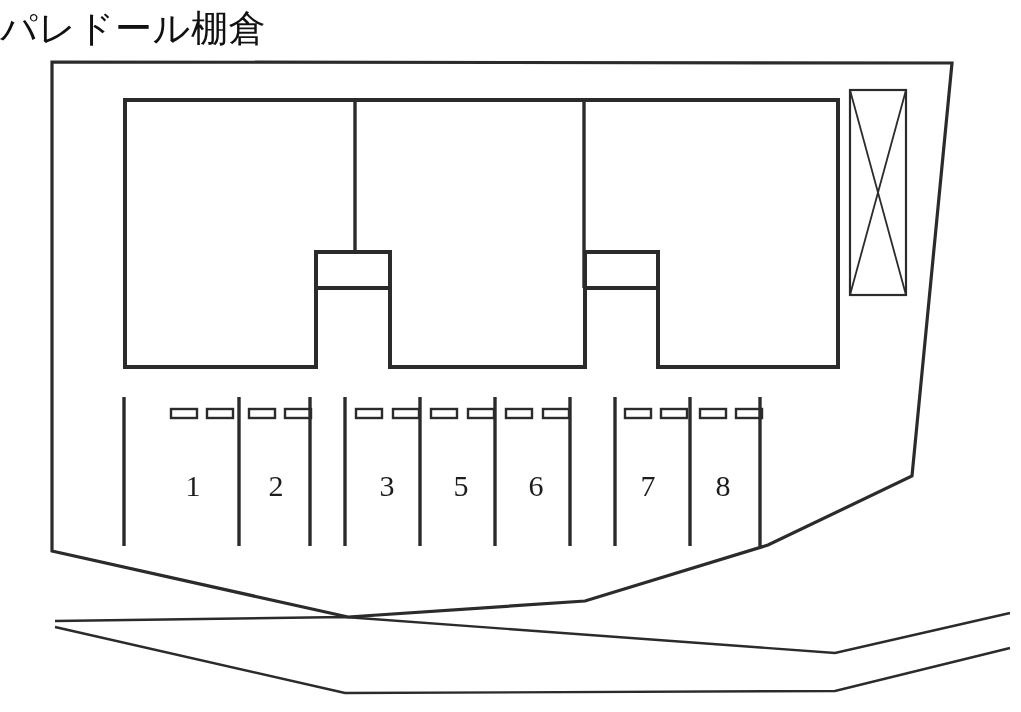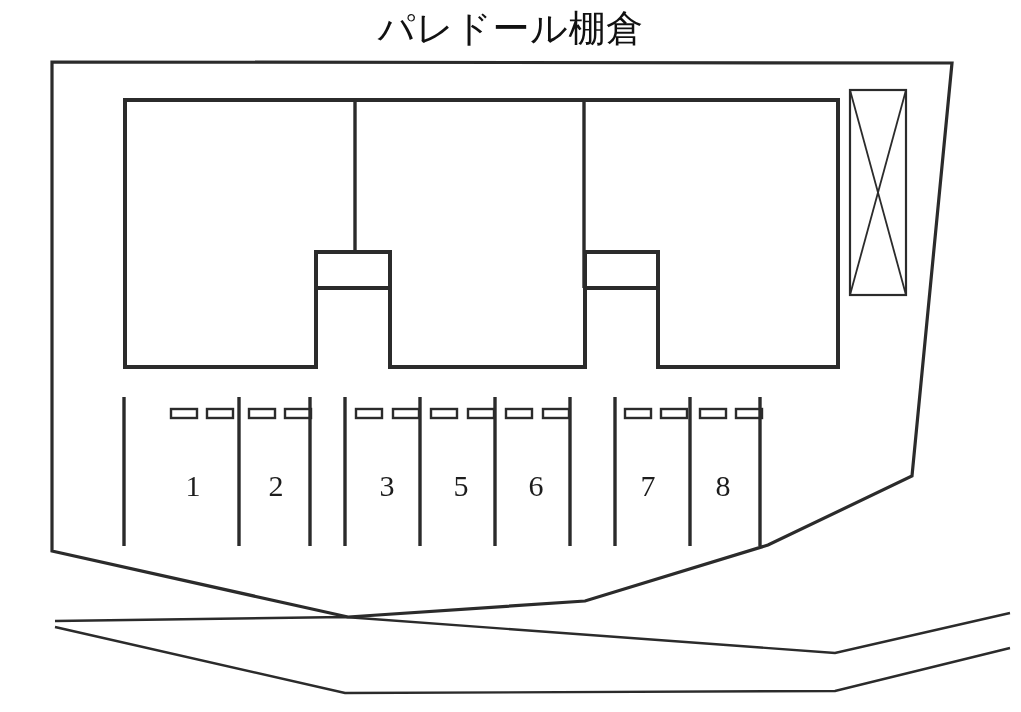--- a/index.html
+++ b/index.html
@@ -16,21 +16,21 @@
     width: 1021px;
     height: 712px;
     background: #ffffff;
     overflow: hidden;
   }
   #plan-title {
     position: absolute;
     left: 0;
     top: 6px;
     width: 1021px;
-    text-align: center;
+    text-align: left;
     font-family: "DejaVu Sans", "Liberation Sans", sans-serif;
     font-size: 37px;
     line-height: 45px;
     color: #111111;
     letter-spacing: 0.5px;
     white-space: nowrap;
   }
   #plan-svg {
     position: absolute;
     left: 0;

